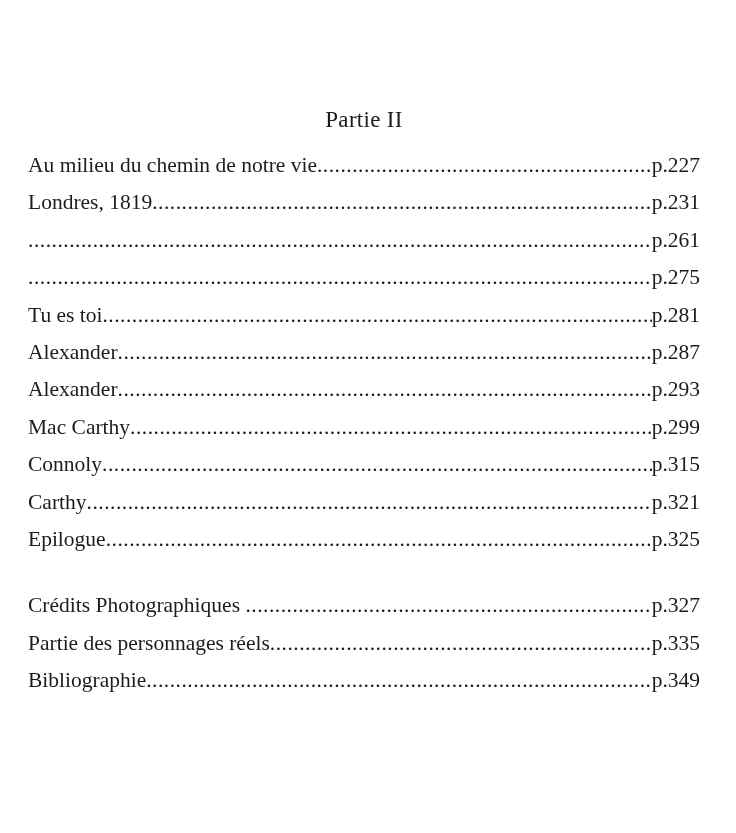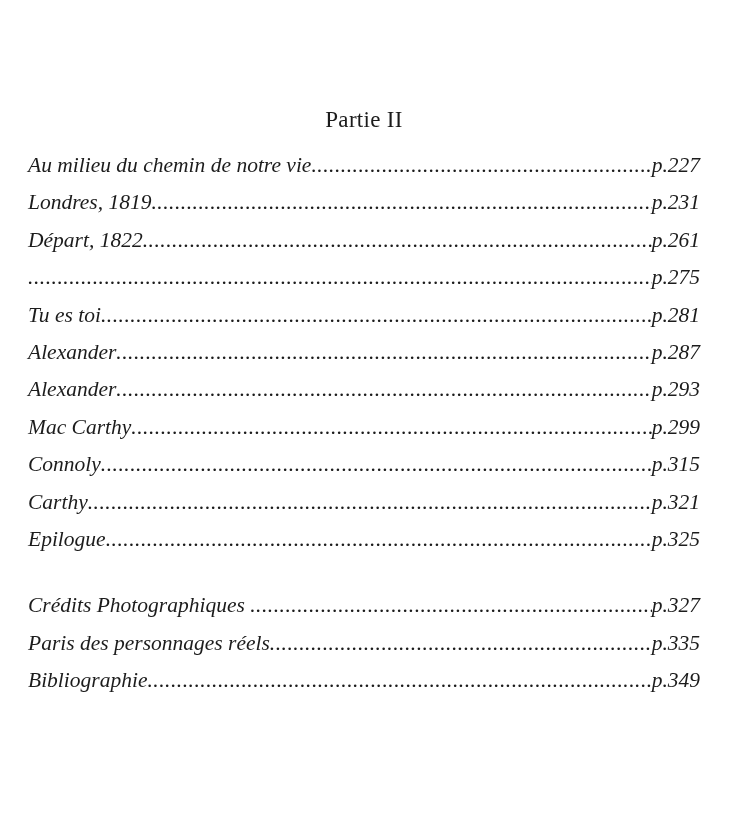--- a/index.html
+++ b/index.html
@@ -29,21 +29,20 @@
   }
   .toc {
     width: 100%;
   }
   .toc-row {
     display: flex;
     align-items: flex-end;
     line-height: 37.4px;
     font-size: 21.5px;
     width: 100%;
-    font-style: italic;
   }
   .toc-title {
     white-space: pre;
     flex: 0 0 auto;
   }
   .toc-leader {
     flex: 1 1 auto;
     min-width: 0;
     overflow: hidden;
     white-space: nowrap;
@@ -73,21 +72,20 @@
   </div>
 
   <div class="toc-row">
     <span class="toc-title">Londres, 1819</span>
     <span class="toc-leader"></span>
     <span class="toc-page">p.231</span>
   </div>
 
 
   <div class="toc-row">
-    <span class="toc-title">Départ, 1822</span>
     <span class="toc-leader"></span>
     <span class="toc-page">p.261</span>
   </div>
 
   <div class="toc-row">
     <span class="toc-leader"></span>
     <span class="toc-page">p.275</span>
   </div>
 
   <div class="toc-row">
@@ -133,21 +131,21 @@
   </div>
 </div>
   <div class="toc toc-back" id="toc-back">
   <div class="toc-row">
     <span class="toc-title">Crédits Photographiques </span>
     <span class="toc-leader"></span>
     <span class="toc-page">p.327</span>
   </div>
 
   <div class="toc-row">
-    <span class="toc-title">Paris des personnages réels</span>
+    <span class="toc-title">Partie des personnages réels</span>
     <span class="toc-leader"></span>
     <span class="toc-page">p.335</span>
   </div>
 
   <div class="toc-row">
     <span class="toc-title">Bibliographie</span>
     <span class="toc-leader"></span>
     <span class="toc-page">p.349</span>
   </div>
 </div>

